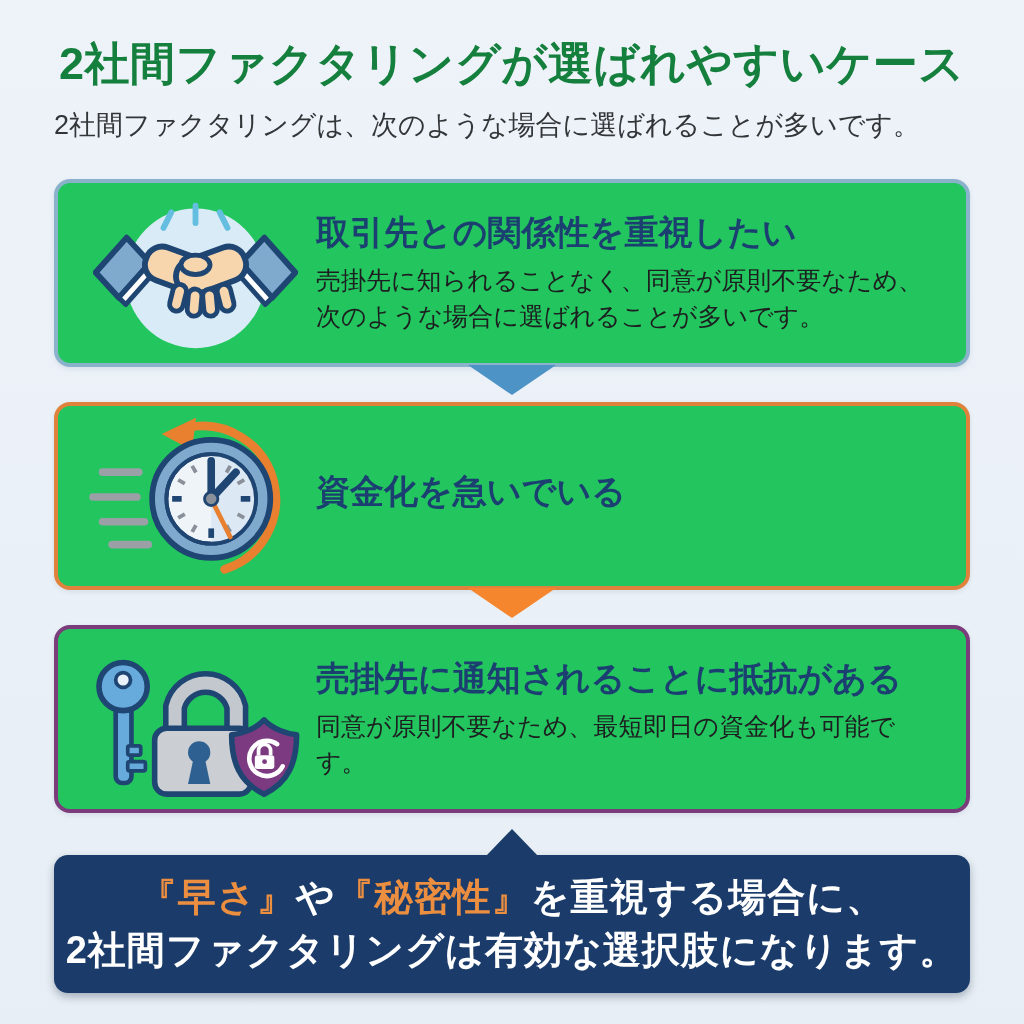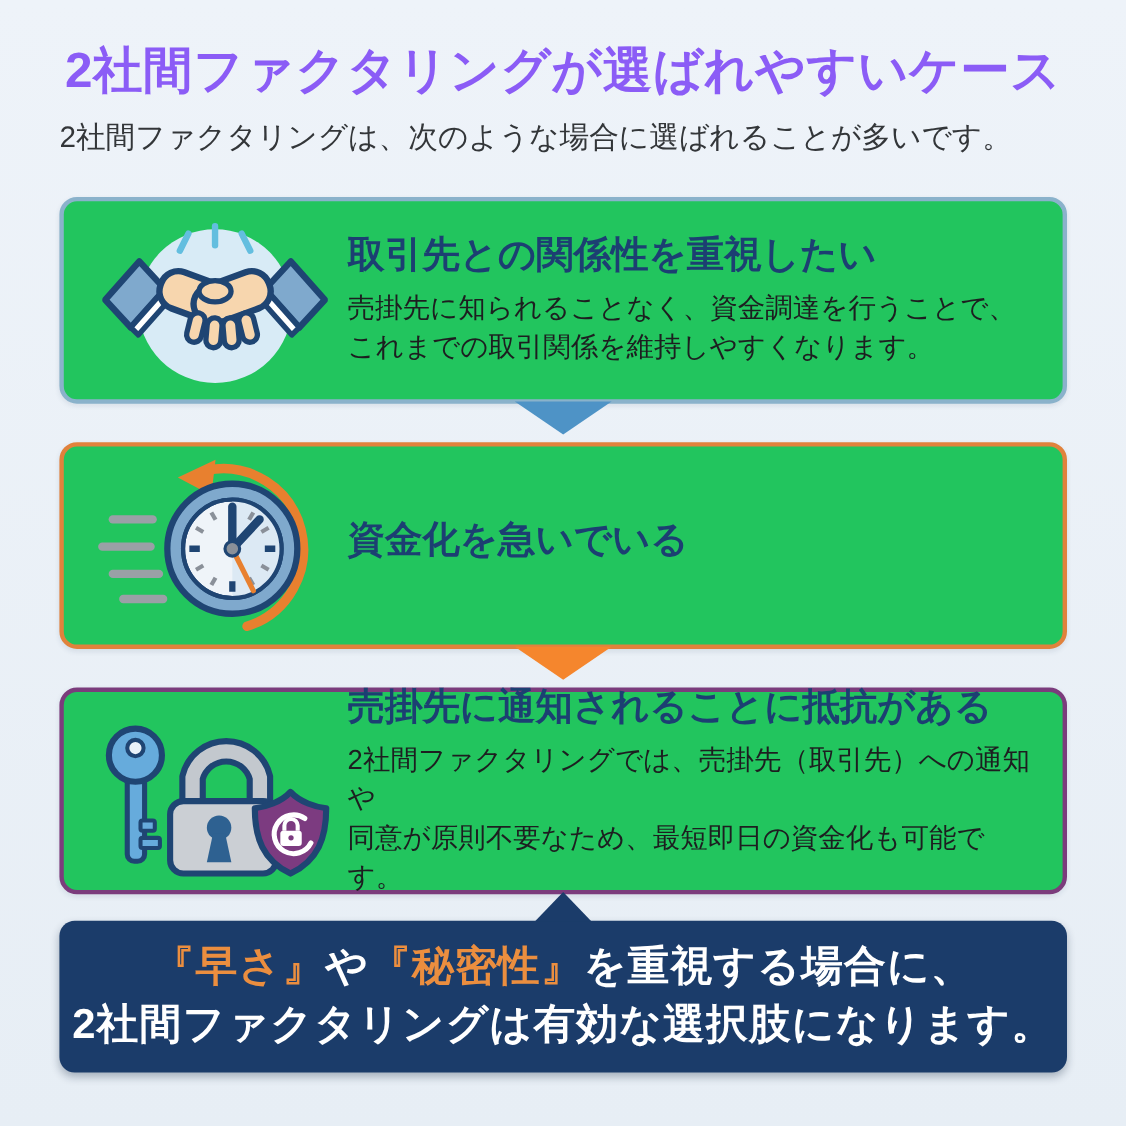--- a/index.html
+++ b/index.html
@@ -11,21 +11,21 @@
   }
   body { background: linear-gradient(180deg, #eef3f9 0%, #e7eef5 100%); }
 
   .page { width: 1024px; height: 1024px; padding: 30px 54px 0; }
 
   .title {
     margin: 6px 0 0;
     text-align: center;
     font-size: 45px;
     font-weight: bold;
-    color: #8b5cf6;
+    color: #15803d;
     letter-spacing: 0.5px;
     line-height: 1.25;
   }
   .subtitle {
     margin: 16px 0 0;
     font-size: 27px;
     color: #333639;
     line-height: 1.3;
   }
 
@@ -62,21 +62,21 @@
     width: 0; height: 0;
     margin: -2px auto 0;
     border-left: 44px solid transparent;
     border-right: 44px solid transparent;
     border-top: 30px solid #4e93c6;
   }
   .flow-arrow.orange { border-top-color: #f5862d; }
 
   .banner {
     position: relative;
-    margin: 24px auto 0;
+    margin: 42px auto 0;
     height: 138px;
     background: #1b3c6a;
     border-radius: 14px;
     box-shadow: 0 4px 8px rgba(12,32,60,0.30);
     display: flex;
     flex-direction: column;
     justify-content: center;
     align-items: center;
   }
   .banner-tail {
@@ -129,22 +129,22 @@
         <g fill="#f7d6ae" stroke="#1f4573" stroke-width="5">
           <rect x="80" y="94" width="14" height="28" rx="7" transform="rotate(14 87 108)"></rect>
           <rect x="97" y="99" width="14" height="28" rx="7" transform="rotate(5 104 113)"></rect>
           <rect x="113" y="99" width="14" height="28" rx="7" transform="rotate(-5 120 113)"></rect>
           <rect x="129" y="94" width="14" height="28" rx="7" transform="rotate(-14 136 108)"></rect>
         </g>
       </svg>
     </div>
     <div class="card-text">
       <h2 class="card-heading">取引先との関係性を重視したい</h2>
-      <p class="card-body">売掛先に知られることなく、資金調達を行うことで、</p>
-      <p class="card-body">これまでの取引関係を維持しやすくなります。</p>
+      <p class="card-body">売掛先に知られることなく、同意が原則不要なため、</p>
+      <p class="card-body">次のような場合に選ばれることが多いです。</p>
     </div>
   </section>
 
   <div class="flow-arrow"></div>
 
   <section class="card" id="card-2" style="margin-top:7px; border-color:#e0823c;">
     <div class="icon-box">
       <svg width="212" height="162" viewBox="0 0 222 170">
         <g fill="#9aa0a6">
           <rect x="10" y="56" width="46" height="8" rx="4"></rect>
@@ -209,21 +209,20 @@
           <path d="M192 86 C 201 96 217 101 227 102 C 227 131 219 153 192 166 C 165 153 157 131 157 102 C 167 101 183 96 192 86 Z" fill="#7c3b80" stroke="#1f4573" stroke-width="6" stroke-linejoin="round"></path>
           <path d="M206 112 A 19 19 0 1 0 212 136" fill="none" stroke="#ffffff" stroke-width="5" stroke-linecap="round"></path>
           <path d="M186 124 v-5 a6.5 6.5 0 0 1 13 0 v5" fill="none" stroke="#ffffff" stroke-width="4"></path>
           <rect x="182" y="124" width="21" height="15" rx="3" fill="#ffffff"></rect>
           <circle cx="192.5" cy="131" r="2.6" fill="#7c3b80"></circle>
         </g>
       </svg>
     </div>
     <div class="card-text">
       <h2 class="card-heading">売掛先に通知されることに抵抗がある</h2>
-      <p class="card-body">2社間ファクタリングでは、売掛先（取引先）への通知や</p>
       <p class="card-body">同意が原則不要なため、最短即日の資金化も可能です。</p>
     </div>
   </section>
 
   <div class="banner" style="background: rgb(27, 60, 106);">
     <div class="banner-tail" style="border-bottom-color: rgb(27, 60, 106);"></div>
     <p class="banner-line">
       <span class="hl" style="color: rgb(235, 142, 63);">『早さ』</span><span>や</span><span class="hl" style="color: rgb(235, 142, 63);">『秘密性』</span><span>を重視する場合に、</span>
     </p>
     <p class="banner-line">2社間ファクタリングは有効な選択肢になります。</p>

